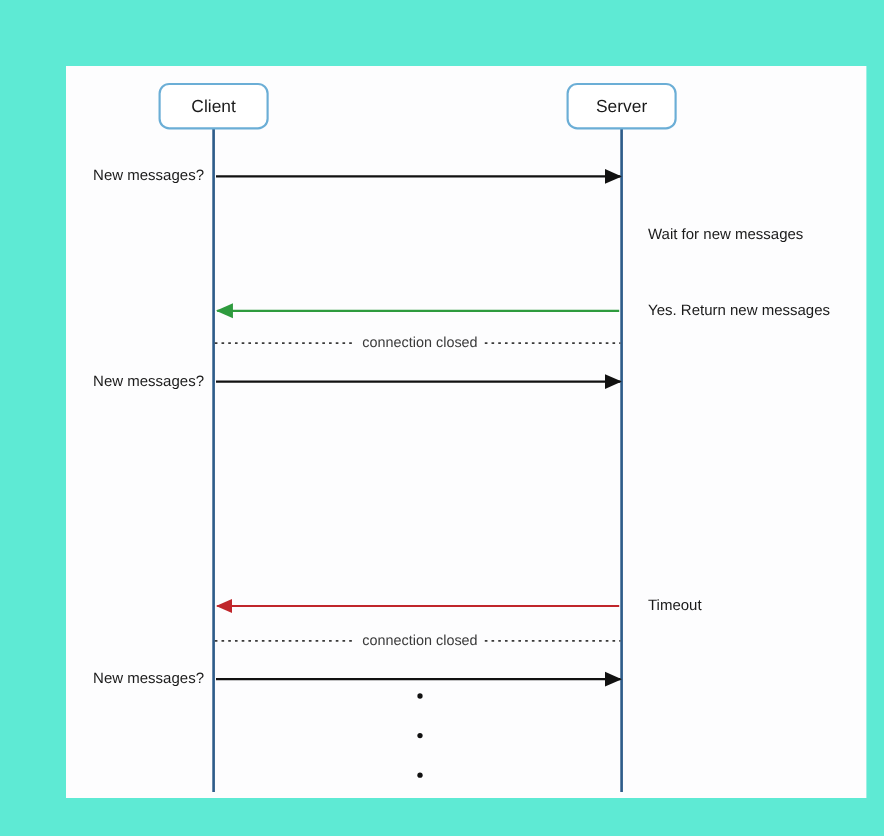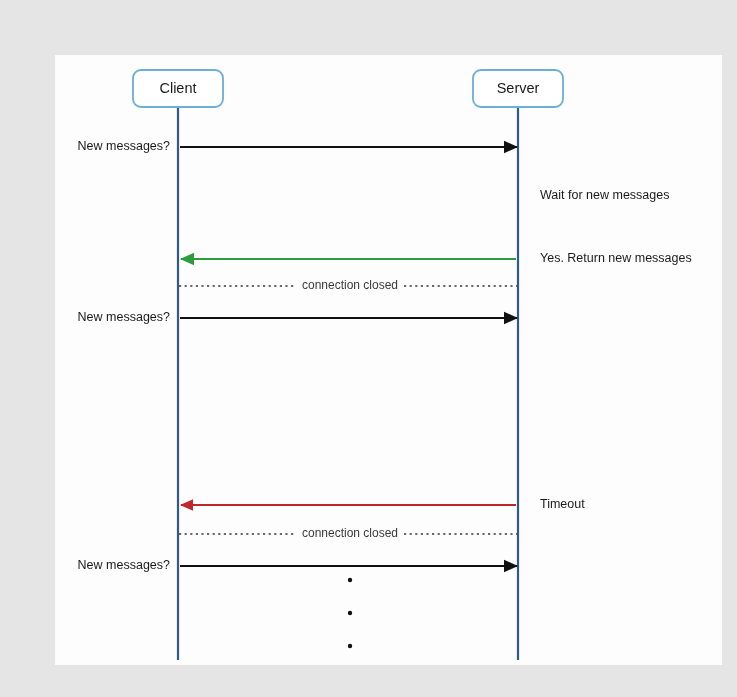--- a/index.html
+++ b/index.html
@@ -4,21 +4,21 @@
 <style>
   html, body {
     margin: 0;
     padding: 0;
     background: #ffffff;
   }
   #page {
     position: relative;
     width: 737px;
     height: 697px;
-    background: #e5e5e5;
+    background: #5eead4;
     font-family: "Liberation Sans", sans-serif;
     overflow: hidden;
   }
   #canvas-panel {
     position: absolute;
     left: 55px;
     top: 55px;
     width: 667px;
     height: 610px;
     background: #fdfdfe;

